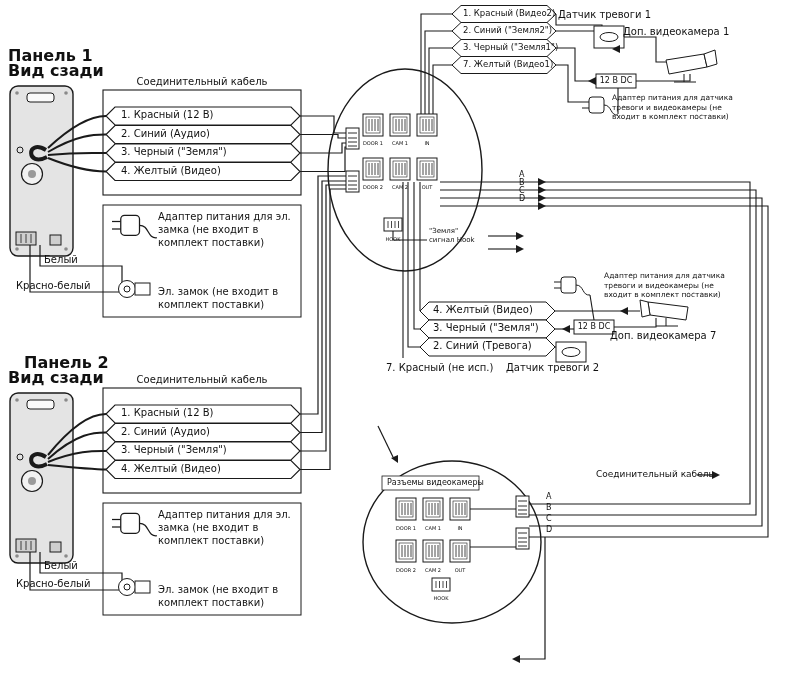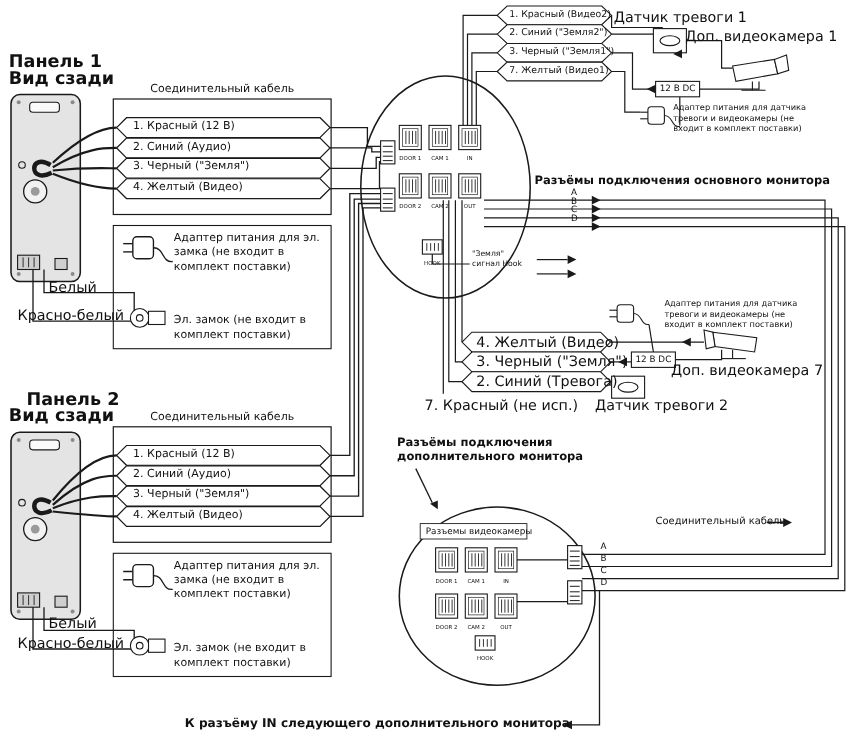--- a/index.html
+++ b/index.html
@@ -4,21 +4,21 @@
 <style>
   *{box-sizing:border-box}
   body{margin:0;background:#fff;font-family:"DejaVu Sans",sans-serif}
   #stage{position:relative;width:785px;height:685px;background:#fff;overflow:hidden;color:#111}
   #stage svg{position:absolute;left:0;top:0}
   .lbl{position:absolute;color:#111;line-height:1.28;white-space:nowrap}
   .wrap{white-space:normal}
   .b{font-weight:bold}
   .ctr{text-align:center}
   .f7{font-size:7px}.f75{font-size:7.5px}.f8{font-size:8px}.f85{font-size:8.5px}
-  .f9{font-size:9px}.f95{font-size:13px}.f10{font-size:10px}.f105{font-size:10.5px}
+  .f9{font-size:9px}.f95{font-size:10px}.f10{font-size:10px}.f105{font-size:10.5px}
   .f11{font-size:11px}.f12{font-size:16px}
   svg text{font-family:"DejaVu Sans",sans-serif;fill:#111}
   .ct{font-size:5px;text-anchor:middle}
 </style>
 </head>
 <body>
 
 <div id="stage">
 
 <svg width="785" height="685" viewBox="0 0 785 685">
@@ -344,42 +344,39 @@
 <div class="lbl f85" style="left:463px;top:8px">1. Красный (Видео2)</div>
 <div class="lbl f85" style="left:463px;top:25px">2. Синий ("Земля2")</div>
 <div class="lbl f85" style="left:463px;top:42px">3. Черный ("Земля1")</div>
 <div class="lbl f85" style="left:463px;top:59px">7. Желтый (Видео1)</div>
 
 <div class="lbl f95" style="left:558px;top:9px">Датчик тревоги 1</div>
 <div class="lbl f95" style="left:623px;top:26px">Доп. видеокамера 1</div>
 <div class="lbl f8 ctr" style="left:596px;top:76px;width:40px">12 В DC</div>
 <div class="lbl f75 wrap" style="left:612px;top:93px;width:140px">Адаптер питания для датчика тревоги и видеокамеры (не входит в комплект поставки)</div>
 
-<div class="lbl f105 b" style="left:486px;top:158px">Разъёмы подключения основного монитора</div>
 <div class="lbl f8" style="left:519px;top:170px">A</div>
 <div class="lbl f8" style="left:519px;top:178px">B</div>
 <div class="lbl f8" style="left:519px;top:186px">C</div>
 <div class="lbl f8" style="left:519px;top:194px">D</div>
 
 <div class="lbl f7 wrap" style="left:429px;top:227px;width:48px">"Земля" сигнал Hook</div>
 
 <div class="lbl f95" style="left:433px;top:304px">4. Желтый (Видео)</div>
 <div class="lbl f95" style="left:433px;top:322px">3. Черный ("Земля")</div>
 <div class="lbl f95" style="left:433px;top:340px">2. Синий (Тревога)</div>
 <div class="lbl f95" style="left:386px;top:362px">7. Красный (не исп.)</div>
 
 <div class="lbl f75 wrap" style="left:604px;top:271px;width:140px">Адаптер питания для датчика тревоги и видеокамеры (не входит в комплект поставки)</div>
 <div class="lbl f8 ctr" style="left:574px;top:322px;width:40px">12 В DC</div>
 <div class="lbl f95" style="left:610px;top:330px">Доп. видеокамера 7</div>
-<div class="lbl f95" style="left:541px;top:362px">Датчик тревоги 2</div>
-
-<div class="lbl f105 b wrap" style="left:361px;top:396px;width:175px">Разъёмы подключения дополнительного монитора</div>
+<div class="lbl f95" style="left:506px;top:362px">Датчик тревоги 2</div>
+
 <div class="lbl f8" style="left:387px;top:478px">Разъемы видеокамеры</div>
 
 <div class="lbl f8" style="left:546px;top:492px">A</div>
 <div class="lbl f8" style="left:546px;top:503px">B</div>
 <div class="lbl f8" style="left:546px;top:514px">C</div>
 <div class="lbl f8" style="left:546px;top:525px">D</div>
 
 <div class="lbl f9" style="left:596px;top:469px">Соединительный кабель</div>
-<div class="lbl f11 b" style="left:168px;top:651px">К разъёму IN следующего дополнительного монитора</div>
 
 </div>
 
 </body></html>

